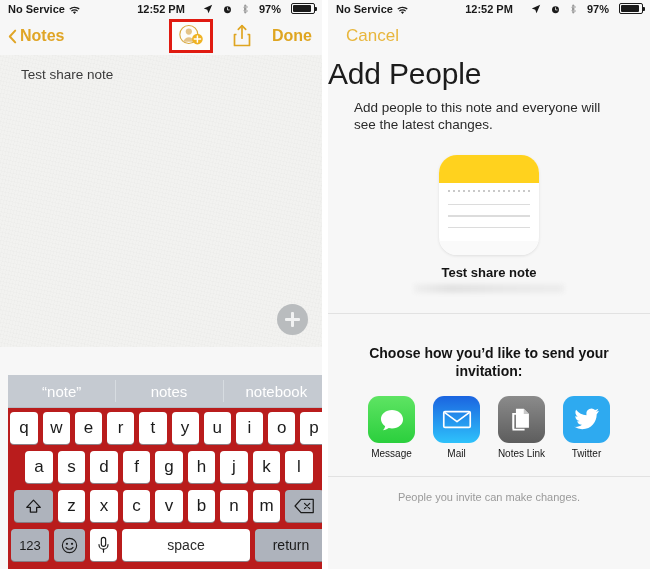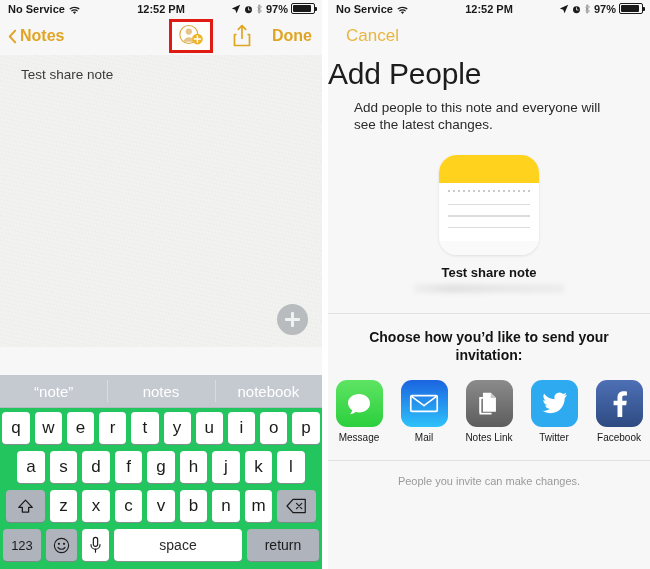--- a/index.html
+++ b/index.html
@@ -19,21 +19,21 @@
 
   
   .statusbar{
     position:relative;height:17px;width:100%;
     display:flex;align-items:center;
     font-size:11px;font-weight:bold;color:#1a1a1a;
     letter-spacing:0px;
   }
   .sb-left{position:absolute;left:8px;display:flex;align-items:center;gap:4px;}
   .sb-center{position:absolute;left:0;right:0;text-align:center;}
-  .sb-right{position:absolute;right:7px;display:flex;align-items:center;gap:3px;}
+  .sb-right{position:absolute;right:7px;display:flex;align-items:center;gap:10px;}
   .wifi-ico{display:inline-block;width:11px;height:9px;position:relative;top:1px;}
   .loc-ico{display:inline-block;width:10px;height:10px;}
   .alarm-ico{display:inline-block;width:9px;height:9px;}
   .bt-ico{display:inline-block;width:7px;height:10px;}
   .batt{display:inline-block;width:22px;height:9px;border:1px solid #1a1a1a;border-radius:2px;position:relative;}
   .batt::after{content:"";position:absolute;right:-3px;top:2.5px;width:2px;height:4px;background:#1a1a1a;border-radius:0 1px 1px 0;}
   .batt i{display:block;position:absolute;left:1px;top:1px;bottom:1px;width:18px;background:#1a1a1a;border-radius:1px;}
 
   
   .l-nav{
@@ -76,21 +76,21 @@
     width:31px;height:31px;border-radius:50%;
     background:#b9bcbe;
     display:flex;align-items:center;justify-content:center;
     cursor:pointer;
   }
   .fab::before,.fab::after{content:"";position:absolute;background:#f1f2f2;border-radius:1px;}
   .fab::before{width:15px;height:2.4px;}
   .fab::after{width:2.4px;height:15px;}
 
   
-  .kb{position:absolute;left:0;bottom:0;width:100%;background:#22c55e;}
+  .kb{position:absolute;left:8px;bottom:0;width:100%;background:#b91c1c;}
   .kb-suggest{
     height:32px;display:flex;align-items:stretch;
     background:#c5cad1;
     border-bottom:1px solid #b4bac2;
   }
   .kb-sug{
     flex:1;display:flex;align-items:center;justify-content:center;
     font-size:15px;color:#ffffff;cursor:pointer;
     position:relative;
   }
@@ -144,21 +144,21 @@
   .note-card .shade{position:absolute;left:0;right:0;bottom:0;height:14px;background:#fafafa;}
   .note-card-title{margin-top:10px;font-size:13px;color:#141414;font-weight:bold;}
   .note-card-blur{
     margin-top:4px;width:150px;height:9px;border-radius:2px;
     background:linear-gradient(90deg,#efefef,#e2e2e2 25%,#e8e8e8 55%,#ededed);
     filter:blur(2.2px);
   }
   .hr{height:1px;background:#e2e2e2;margin-top:20px;}
   .choose{
     text-align:center;font-size:14px;color:#141414;font-weight:bold;
-    line-height:18px;margin:14px 22px 0;
+    line-height:18px;margin:30px 22px 0;
   }
   .share-row{display:flex;justify-content:center;gap:13px;margin-top:16px;}
   .share-item{display:flex;flex-direction:column;align-items:center;cursor:pointer;width:52px;}
   .share-ico{width:47px;height:47px;border-radius:11px;display:flex;align-items:center;justify-content:center;}
   .share-lbl{margin-top:5px;font-size:10px;color:#171717;white-space:nowrap;}
   .hr2{height:1px;background:#e2e2e2;margin-top:17px;}
   .footnote{text-align:center;font-size:11px;color:#9a9a9a;margin-top:14px;}
 </style>
 </head>
 <body>
@@ -414,28 +414,20 @@
 
       <div class="share-item">
         <div class="share-ico" style="background:#2eaaf0;">
           <svg viewBox="0 0 32 28" width="29" height="25">
               <path d="M30 4.2c-1 .5-2.1.8-3.3 1 1.2-.7 2.1-1.9 2.5-3.2-1.1.7-2.3 1.1-3.6 1.4A5.7 5.7 0 0 0 15.9 8c0 .45.05.9.15 1.3A16.2 16.2 0 0 1 4.3 3.2a5.7 5.7 0 0 0 1.8 7.6c-.95-.03-1.8-.3-2.6-.7v.07a5.7 5.7 0 0 0 4.6 5.6c-.5.13-1 .2-1.5.2-.36 0-.72-.04-1.07-.1a5.7 5.7 0 0 0 5.3 4c-1.95 1.5-4.4 2.4-7.05 2.4-.45 0-.9-.03-1.35-.08A16.1 16.1 0 0 0 11.2 25c10.5 0 16.2-8.7 16.2-16.2v-.75A11.5 11.5 0 0 0 30 4.2z" fill="#ffffff"></path>
             </svg>
         </div>
         <div class="share-lbl">Twitter</div>
       </div>
 
-      <div class="share-item">
-        <div class="share-ico" style="background:linear-gradient(180deg,#4d70b5,#2e4a82);">
-          <svg viewBox="0 0 24 32" width="22" height="29">
-              <path d="M15.6 31V18h4.3l.65-5.1H15.6V9.7c0-1.45.4-2.45 2.5-2.45h2.65V2.7c-.46-.06-2.05-.2-3.9-.2-3.85 0-6.5 2.35-6.5 6.7v3.7H6.05V18h4.3v13z" fill="#ffffff"></path>
-            </svg>
-        </div>
-        <div class="share-lbl">Facebook</div>
-      </div>
 
     </div>
 
     <div class="hr2"></div>
     <div class="footnote">People you invite can make changes.</div>
   </div>
 
 </div>
 
 </body></html>

